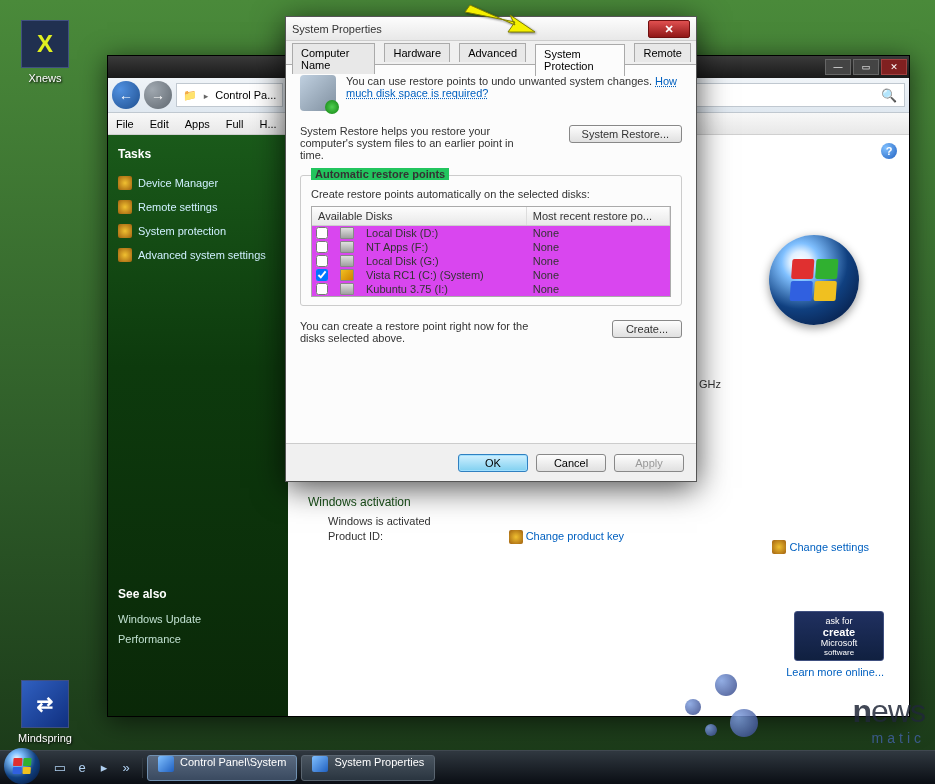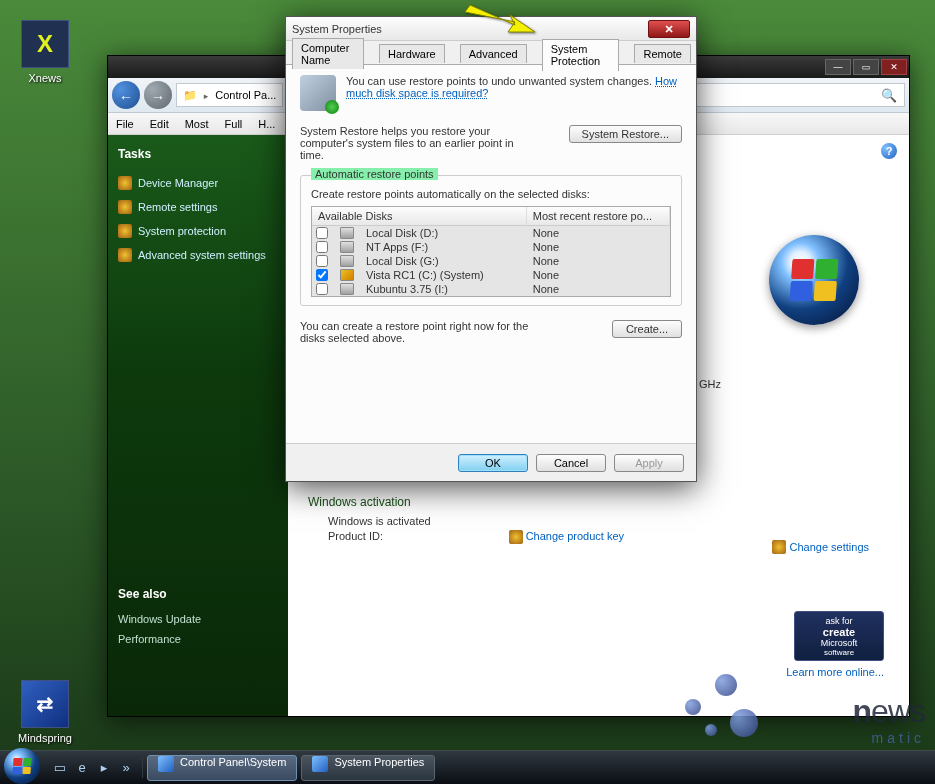--- a/index.html
+++ b/index.html
@@ -47,37 +47,37 @@
 .genuine-badge { position:absolute; right:25px; bottom:55px; width:90px; height:50px; background:linear-gradient(180deg,#203060,#102040); border:1px solid #405080; color:#fff; font-size:9px; padding:4px; text-align:center; border-radius:3px;}
 .genuine-badge .big { font-size:11px; font-weight:bold;}
 .learnmore { position:absolute; right:25px; bottom:38px; font-size:11px; color:#0060c0; cursor:pointer;}
 .change-settings { position:absolute; right:40px; top:405px; color:#0060c0; cursor:pointer; display:flex;align-items:center;gap:4px;}
 .change-settings .shield { width:14px;height:14px;background:radial-gradient(circle,#f0c030,#a06010);border-radius:2px;}
 
 
 .dialog { position:absolute; left:285px; top:16px; width:412px; height:466px; background:#f0f0f0; border:1px solid #555; box-shadow:0 6px 30px rgba(0,0,0,0.7); }
 .dialog .dlg-title { height:24px; background:linear-gradient(180deg,#fdfdfd,#e8e8e8); border-bottom:1px solid #ccc; display:flex; align-items:center; padding:0 6px; font-size:11px; color:#333; justify-content:space-between;}
 .dlg-close { width:42px; height:18px; background:linear-gradient(180deg,#e05050,#901818); border:1px solid #701010; border-radius:2px; color:#fff; text-align:center; font-size:11px; line-height:16px; cursor:pointer; font-weight:bold;}
-.tabstrip { height:24px; display:flex; align-items:center; padding:2px 6px 0; gap:16px; background:#f0f0f0; border-bottom:1px solid #aaa; }
+.tabstrip { height:24px; display:flex; align-items:flex-start; padding:2px 6px 0; gap:10px; background:#f0f0f0; border-bottom:1px solid #aaa; }
 .tab { padding:3px 8px; font-size:11px; border:1px solid #aaa; border-bottom:none; background:#e8e8e8; margin-right:-1px; cursor:pointer; position:relative; }
 .tab.active { background:#fcfcfc; z-index:2; top:1px; padding-bottom:4px;}
 .dlg-body { padding:10px 14px; font-size:11px; color:#333; background:#fcfcfc; height: calc(100% - 24px - 24px - 38px); }
 .info-row { display:flex; align-items:flex-start; gap:10px; margin-bottom:10px;}
 .info-icon { width:36px; height:36px; background:linear-gradient(135deg,#c0d0e0,#8090a0); border-radius:4px; flex-shrink:0; position:relative;}
 .info-icon::after{content:"";position:absolute;right:-3px;bottom:-3px;width:14px;height:14px;background:radial-gradient(circle,#50d050,#108010);border-radius:7px;}
 .info-text a { color:#0060c0; text-decoration:underline dotted; cursor:pointer;}
 .restore-row { display:flex; justify-content:space-between; align-items:flex-start; margin:14px 0;}
 .restore-row .txt { width:230px; }
 .vista-btn { padding:2px 12px; font-size:11px; border:1px solid #888; background:linear-gradient(180deg,#fdfdfd,#e0e0e0); border-radius:3px; cursor:pointer; min-width:70px; text-align:center;}
 .vista-btn.primary { border:1px solid #3080c0; background:linear-gradient(180deg,#d0f0ff,#80d0f0); box-shadow:inset 0 0 0 1px #a0e0ff;}
 .vista-btn.disabled { color:#999; }
 .groupbox { border:1px solid #ccc; border-radius:3px; padding:10px 10px 8px; margin-bottom:10px; }
-.groupbox .legend { font-size:11px; background:#86efac; padding:0 4px; position:relative; top:-18px; display:inline-block;}
+.groupbox .legend { font-size:11px; background:#22c55e; padding:0 4px; position:relative; top:-18px; display:inline-block;font-weight:bold;}
 .groupbox-inner { margin-top:-10px;}
-.disk-table { border:1px solid #aaa; width:100%; margin-top:6px; background:#e5e5e5; }
+.disk-table { border:1px solid #aaa; width:100%; margin-top:6px; background:#d946ef; }
 .disk-table .th { display:flex; background:linear-gradient(180deg,#fdfdfd,#e8e8e8); border-bottom:1px solid #ccc; font-size:11px;}
 .disk-table .th > div { padding:3px 6px; border-right:1px solid #ddd;}
 .disk-table .th .c1{width:60%;} .disk-table .th .c2{width:40%;}
 .disk-table .tbody { max-height:82px; overflow-y:scroll; }
 .disk-row { display:flex; font-size:11px; padding:1px 0;}
 .disk-row .c1 { width:60%; display:flex; align-items:flex-start; gap:12px; padding-left:4px;}
 .disk-row .c2 { width:40%; padding-left:6px;}
 .disk-row input[type=checkbox]{width:12px;height:12px;}
 .disk-row .diskicon{width:14px;height:12px;background:linear-gradient(180deg,#e0e0e0,#a0a0a0);border:1px solid #888;border-radius:1px;}
 .disk-row .diskicon.sys{background:linear-gradient(135deg,#f0c020,#d08000);}
@@ -133,21 +133,21 @@
       <span>Control Pa...</span>
     </div>
     <div class="searchbar">
       <span>Search</span>
       <span class="mag">🔍</span>
     </div>
   </div>
   <div class="menubar">
     <span>File</span>
     <span>Edit</span>
-    <span>Most</span>
+    <span>Apps</span>
     <span>Full</span>
     <span>H...</span>
   </div>
   <div class="explorer-body">
     <div class="sidebar">
       <div class="tasks-hdr">Tasks</div>
       <div class="task">
           <span class="shield"></span>
           <span>Device Manager</span>
         </div>

